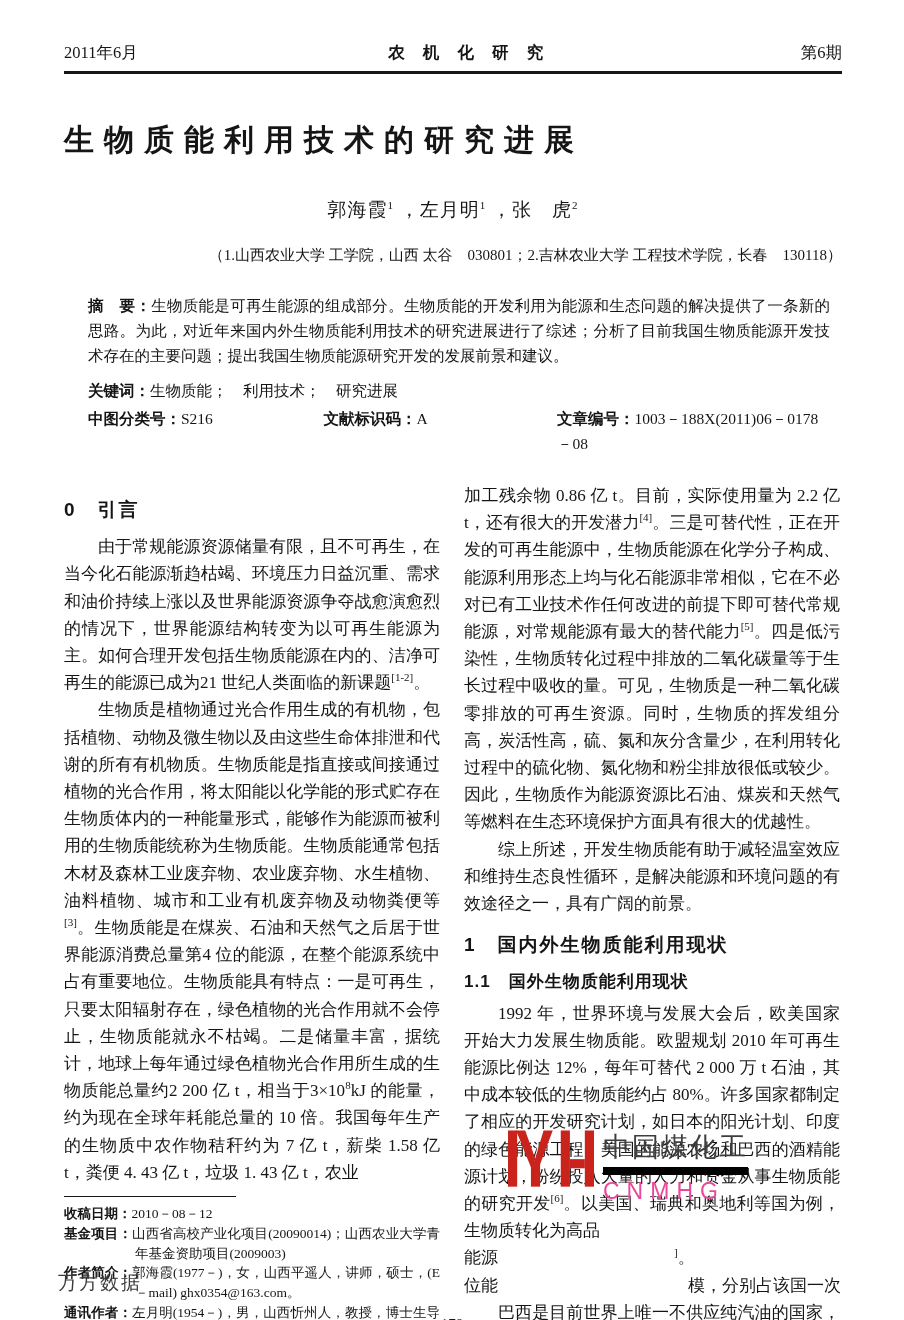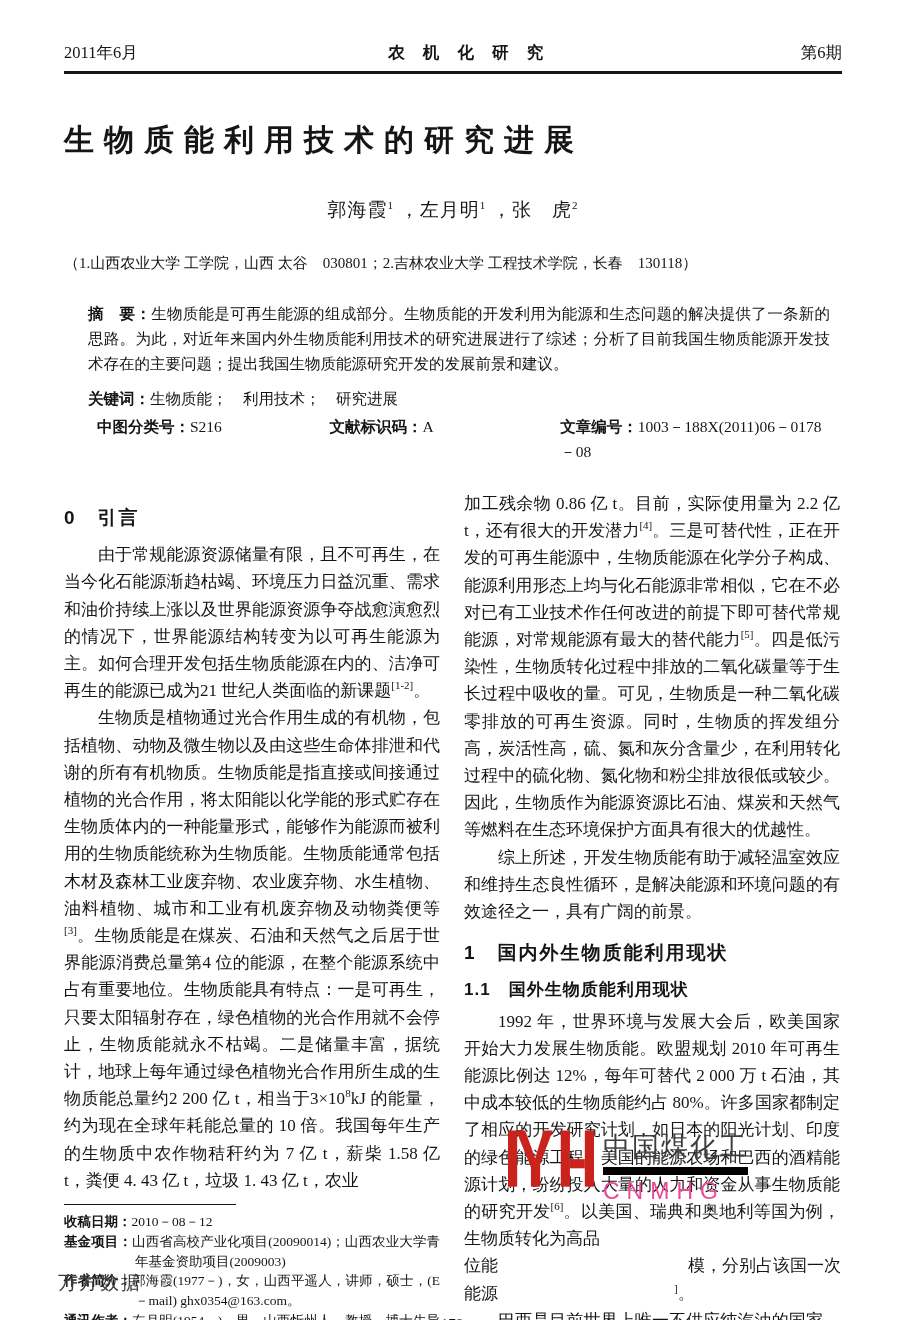--- a/index.html
+++ b/index.html
@@ -9,27 +9,27 @@
   }
   .page{padding:42px 62px 0 64px;position:relative;}
   
   .journal-header{display:flex;justify-content:space-between;align-items:baseline;font-size:16.5px;}
   .journal-header .center{letter-spacing:7px;font-weight:bold;}
   .header-rule{border:0;border-top:3px solid #161616;margin:7px 0 0 0;}
   
   .paper-title{text-align:left;font-family:"Liberation Sans",sans-serif;font-weight:bold;
     font-size:30px;letter-spacing:10px;margin-top:46px;}
   .authors-line{text-align:center;font-size:19px;margin-top:36px;letter-spacing:1px;}
-  .affiliation-line{text-align:left;font-size:15px;margin-top:31px;}
+  .affiliation-line{text-align:right;font-size:15px;margin-top:23px;}
   
   .front-matter{margin:28px 12px 0 24px;font-size:15.5px;line-height:25px;}
   .front-label{font-family:"Liberation Sans",sans-serif;font-weight:bold;}
   .abstract-text{text-align:justify;}
   .keywords-line{margin-top:10px;}
-  .meta-row{display:flex;margin-top:3px;margin-left:9px;}
+  .meta-row{display:flex;margin-top:3px;}
   .meta-row .m1{width:252px;}
   .meta-row .m2{width:250px;}
   
   .columns{display:flex;gap:24px;margin-top:26px;}
   .col{width:376px;font-size:17px;line-height:27.2px;}
   .col p{margin:0;text-align:justify;}
   .col p.indent{text-indent:2em;}
   .col .h1{font-family:"Liberation Sans",sans-serif;font-weight:bold;font-size:19px;
     margin:14px 0 10px 0;letter-spacing:2px;}
   .col .h2{font-family:"Liberation Sans",sans-serif;font-weight:bold;font-size:17px;
@@ -104,22 +104,22 @@
           </div>
       </div>
     </div>
     <div class="col" id="right-col">
       <div id="right-blocks">
           <p>加工残余物 0.86 亿 t。目前，实际使用量为 2.2 亿 t，还有很大的开发潜力<sup>[4]</sup>。三是可替代性，正在开发的可再生能源中，生物质能源在化学分子构成、能源利用形态上均与化石能源非常相似，它在不必对已有工业技术作任何改进的前提下即可替代常规能源，对常规能源有最大的替代能力<sup>[5]</sup>。四是低污染性，生物质转化过程中排放的二氧化碳量等于生长过程中吸收的量。可见，生物质是一种二氧化碳零排放的可再生资源。同时，生物质的挥发组分高，炭活性高，硫、氮和灰分含量少，在利用转化过程中的硫化物、氮化物和粉尘排放很低或较少。因此，生物质作为能源资源比石油、煤炭和天然气等燃料在生态环境保护方面具有很大的优越性。</p>
           <p class="indent">综上所述，开发生物质能有助于减轻温室效应和维持生态良性循环，是解决能源和环境问题的有效途径之一，具有广阔的前景。</p>
           <div class="h1">1　国内外生物质能利用现状</div>
           <div class="h2">1.1　国外生物质能利用现状</div>
           <p class="indent">1992 年，世界环境与发展大会后，欧美国家开始大力发展生物质能。欧盟规划 2010 年可再生能源比例达 12%，每年可替代 2 000 万 t 石油，其中成本较低的生物质能约占 80%。许多国家都制定了相应的开发研究计划，如日本的阳光计划、印度的绿色能源工程、美国的能源农场和巴西的酒精能源计划，纷纷投入大量的人力和资金从事生物质能的研究开发<sup>[6]</sup>。以美国、瑞典和奥地利等国为例，生物质转化为高品</p>
+          <div class="bare-line">能源<span class="gap" style="width: 176px;"></span><sup>]</sup>。</div>
           <div class="bare-line">位能<span class="gap" style="width: 190px;"></span>模，分别占该国一次</div>
-          <div class="bare-line">能源<span class="gap" style="width: 176px;"></span><sup>]</sup>。</div>
           <p class="indent">巴西是目前世界上唯一不供应纯汽油的国家，生物能源在国家能源消费结构中的比重很大。20 世纪</p>
         </div>
     </div>
   </div>
 
 </div>
 
 <div class="watermark">
   <svg width="86" height="58" viewBox="0 0 150 100">
     <g id="wm-logo-shapes" fill="#c9231c">

